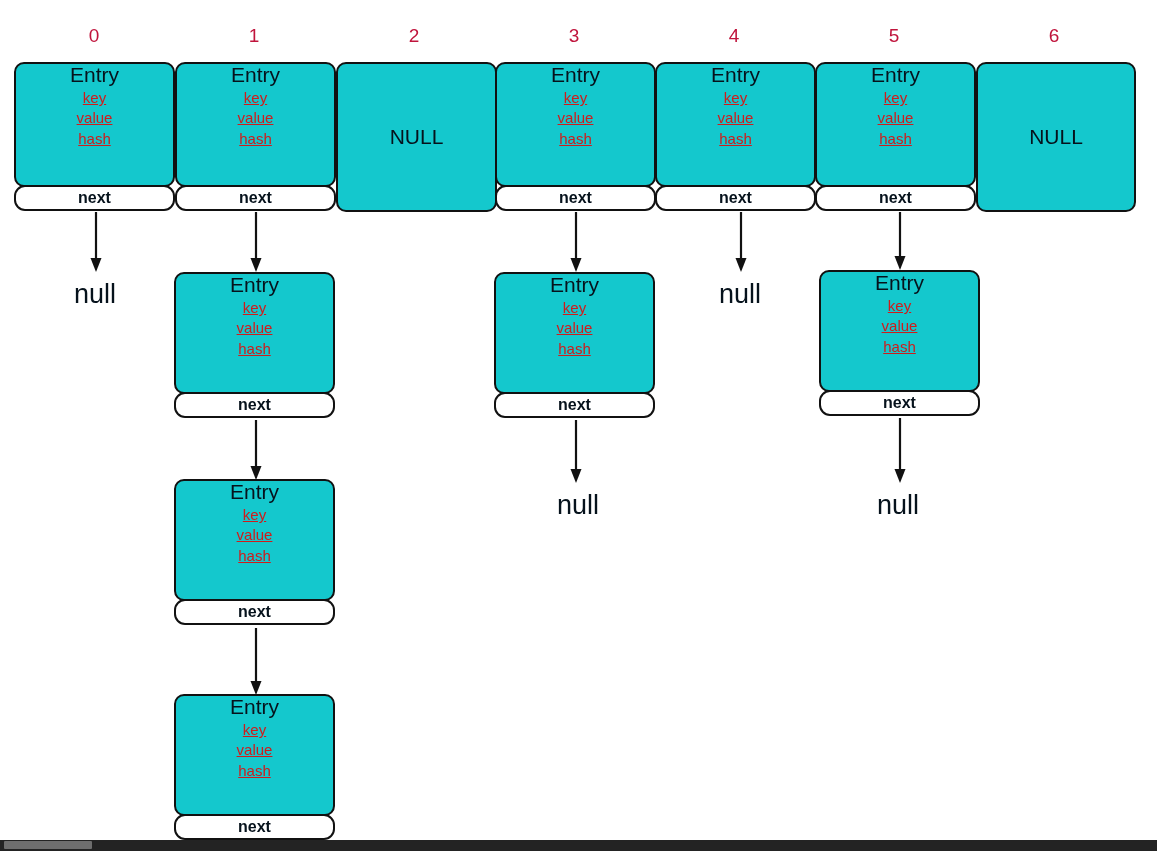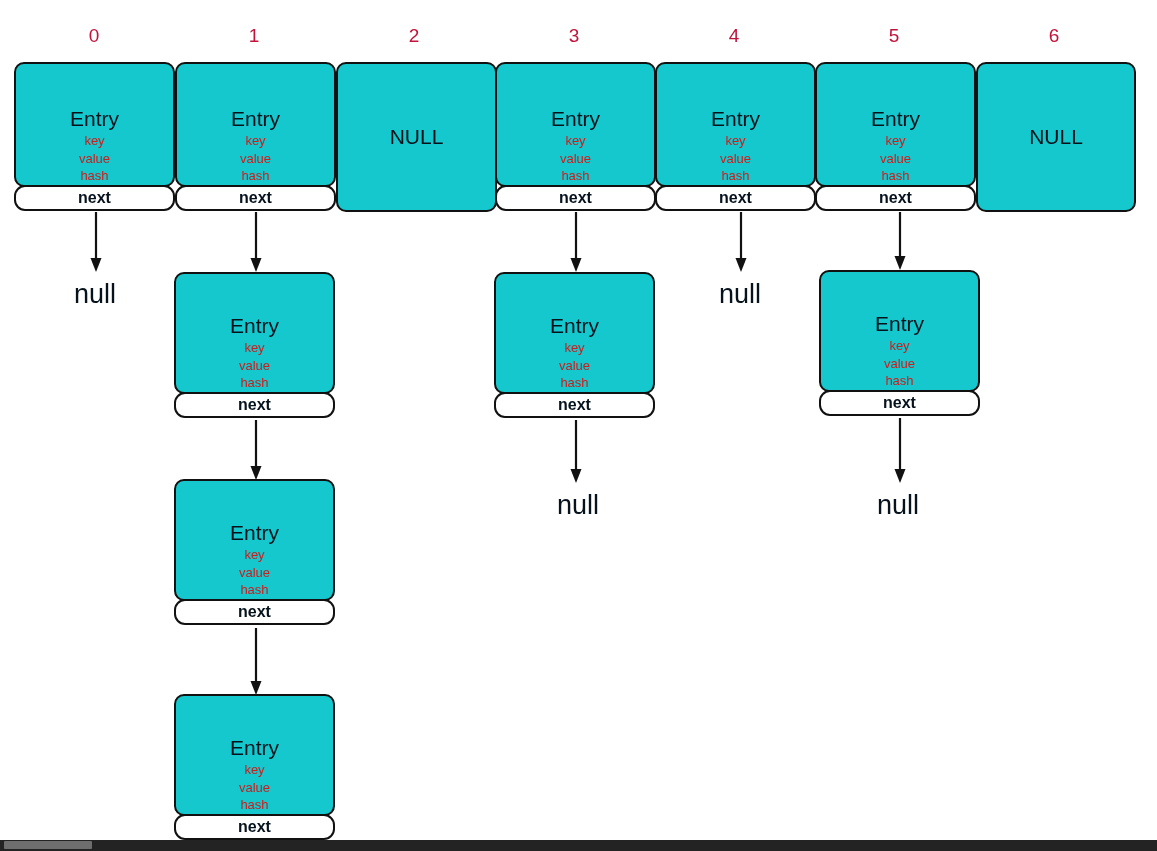--- a/index.html
+++ b/index.html
@@ -39,32 +39,33 @@
   .node .body {
     position: relative;
     box-sizing: border-box;
     width: 100%;
     background: #14c8cd;
     border: 2px solid #111111;
     border-radius: 10px;
     display: flex;
     flex-direction: column;
     align-items: center;
-    justify-content: flex-end;
+    justify-content: flex-start;
   }
   .node .entry-title {
     font-size: 21px;
     color: #06121c;
     line-height: 1.05;
     margin-bottom: 2px;
   }
   .node .field {
-    font-size: 13px;
+    font-size: 15px;
     color: #d01b1b;
     line-height: 1.36;
+    text-decoration: underline;
   }
   .node .next-strip {
     position: relative;
     box-sizing: border-box;
     width: 100%;
     background: #ffffff;
     border: 2px solid #111111;
     border-radius: 11px;
     height: 26px;
     margin-top: -2px;

